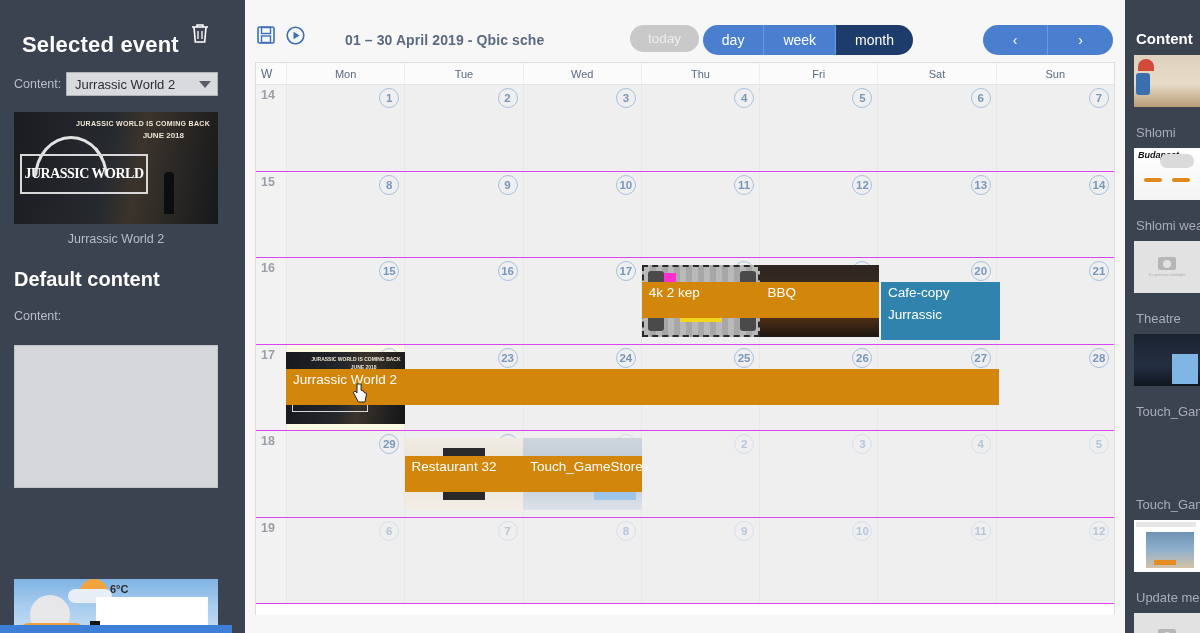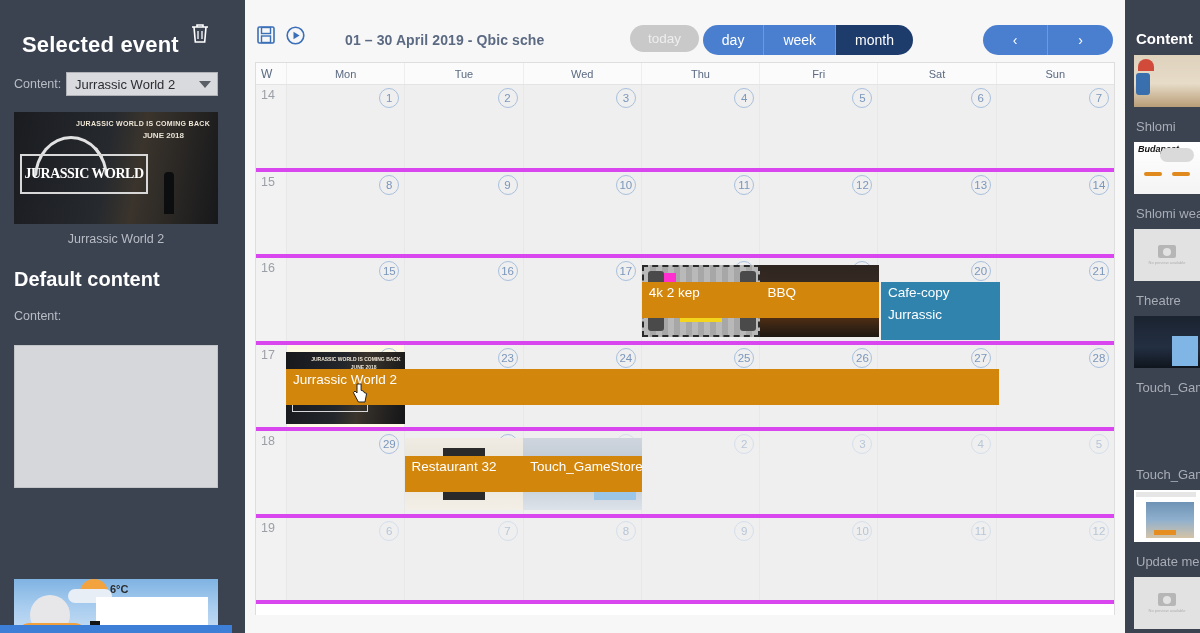--- a/index.html
+++ b/index.html
@@ -174,21 +174,21 @@
   .navgroup .nbtn:last-child { border-right:none; }
 
   .cal-grid {
     position:absolute; left:10px; top:62px; width:860px; height:553px;
     background:#ffffff; border:1px solid #dedede; border-bottom:none;
   }
   .dow-row { display:flex; height:22px; border-bottom:1px solid #e4e4e4; background:#fbfbfb;}
   .dow-w { width:30px; flex:0 0 30px; color:#5b6a82; font-size:12px; padding-left:5px; line-height:22px;}
   .dow { flex:1; text-align:center; color:#5b6a82; font-size:11px; line-height:22px; border-left:1px solid #eeeeee;}
 
-  .wk-row { display:flex; height:86.5px; border-bottom:4px solid #d946ef; position:relative; }
+  .wk-row { display:flex; height:86.5px; border-bottom:1px solid #d946ef; position:relative;font-weight:bold; }
   .wk-num { width:30px; flex:0 0 30px; color:#9ba0a8; font-size:12.5px; padding:3px 0 0 5px; background:#f2f2f2; }
   .daycell { flex:1; border-left:1px solid #e8e8e8; position:relative; background:#efefef; }
   .daynum {
     position:absolute; right:5px; top:3px;
     width:20px; height:20px; border-radius:50%;
     border:1px solid #a9c0dd; color:#7a96bb; font-size:11.5px;
     display:flex; align-items:center; justify-content:center;
   }
   .daynum.faded { border-color:#d5dfeb; color:#b7c6d8; }
   .daycell.highlight { background:#fdf9e4; }
@@ -228,21 +228,21 @@
   }
 
   
   #rightpanel {
     position:absolute; left:1128px; top:0; width:72px; height:633px;
     background:#3b4250; overflow:hidden;
   }
   .rp-title { color:#ffffff; font-size:15px; font-weight:bold; padding:30px 0 0 8px; white-space:nowrap;}
   .rp-item { margin-top:8px; }
   .rp-thumb { height:52px; margin:0 0 0 6px; overflow:hidden; position:relative;}
-  .rp-cap { color:#a8adb6; font-size:13px; padding-left:8px; margin-top:12px; white-space:nowrap;}
+  .rp-cap { color:#a8adb6; font-size:13px; padding-left:8px; margin-top:18px; white-space:nowrap;}
   .rp-nopic {
     background:#e2e2e2; display:flex; align-items:center; justify-content:center; flex-direction:column;
   }
   .cam-icon { width:18px; height:13px; background:#b6b6b6; border-radius:2px; position:relative;}
   .cam-icon::before{content:"";position:absolute;left:5px;top:3px;width:8px;height:8px;border-radius:50%;background:#e2e2e2;}
   .nopic-txt { color:#b0b0b0; font-size:4px; margin-top:2px;}
   .rp-beach { background: linear-gradient(#ded2bd 0%,#e7dcc8 55%,#b99d78 100%); }
   .rp-beach .umb { position:absolute;left:4px;top:4px;width:16px;height:12px;background:#d14a3a;border-radius:8px 8px 0 0;}
   .rp-beach .person { position:absolute;left:2px;top:18px;width:14px;height:22px;background:#3a6fae;border-radius:3px;}
   .rp-budapest { background: linear-gradient(#ffffff 0%,#f4f4f4 100%); position:relative;}

